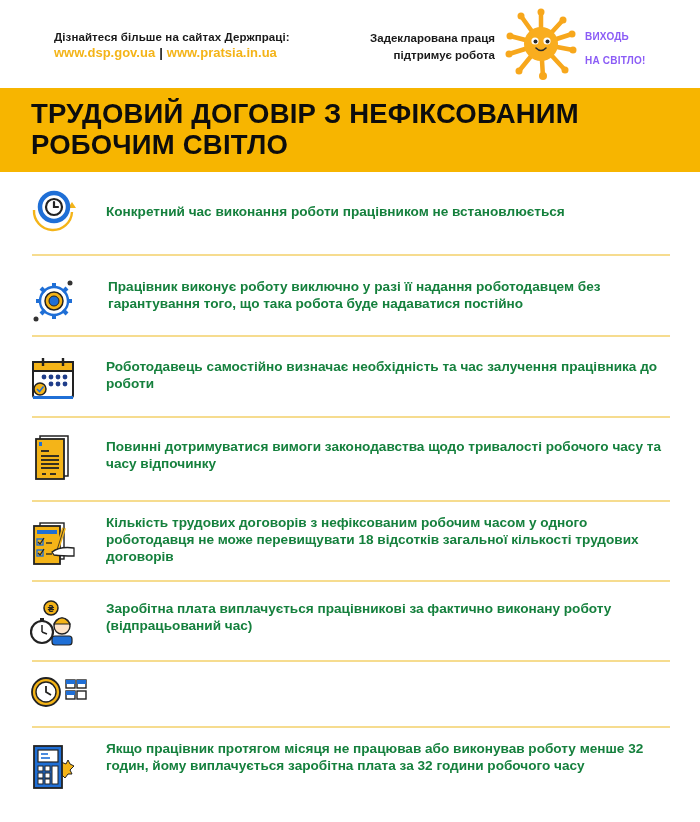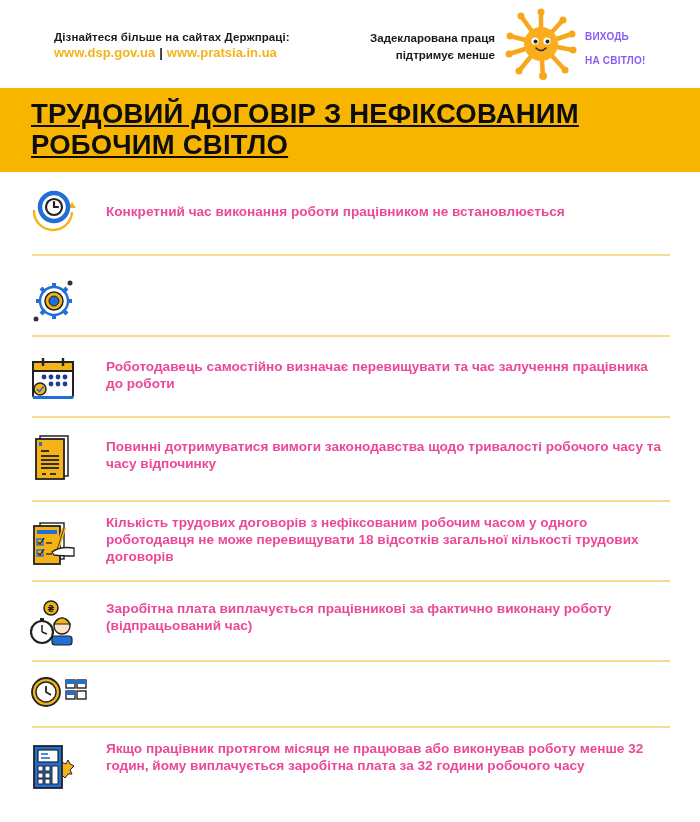--- a/index.html
+++ b/index.html
@@ -9,41 +9,41 @@
   .header { position: absolute; left: 0; top: 0; width: 700px; height: 88px; }
   .info { position: absolute; left: 38px; top: 30px; margin-left: 16px; }
   .info-title { font-size: 11.5px; font-weight: bold; color: #1a1a1a; line-height: 15px; letter-spacing: 0.1px; }
   .info-links { font-size: 13px; font-weight: bold; line-height: 16px; color: #f4b418; }
   .info-links .sep { color: #1a1a1a; margin: 0 4px; }
   .tagline { position: absolute; right: 205px; top: 30px; text-align: right; font-size: 11.5px; font-weight: bold; line-height: 17px; color: #1a1a1a; }
   .sun { position: absolute; left: 505px; top: 8px; width: 72px; height: 72px; }
   .brand { position: absolute; left: 585px; top: 25px; font-size: 10px; font-weight: 900; line-height: 24px; color: #8b5cf6; letter-spacing: 0.2px; }
 
   .banner { position: absolute; left: 0; top: 88px; width: 700px; height: 84px; background: #f7b500; }
-  .banner-title { position: absolute; left: 31px; top: 10px; width: 640px; font-size: 27.5px; font-weight: 900; line-height: 31px; color: #0d0d0d; letter-spacing: 0.2px; text-decoration: underline; }
+  .banner-title { position: absolute; left: 31px; top: 10px; width: 640px; font-size: 27.5px; font-weight: 900; line-height: 31px; color: #0d0d0d; letter-spacing: 0.2px; }
 
   .list { position: absolute; left: 0; top: 172px; width: 700px; }
   .row { position: absolute; left: 0; width: 700px; display: flex; align-items: center; }
   .row .icon { position: absolute; left: 30px; width: 46px; height: 46px; }
-  .row .text { position: absolute; left: 106px; width: 560px; font-size: 13.6px; font-weight: bold; line-height: 17px; color: #ec4899; }
+  .row .text { position: absolute; left: 106px; width: 560px; font-size: 13.6px; font-weight: bold; line-height: 17px; color: #15803d; }
   .divider { position: absolute; left: 32px; width: 638px; height: 2px; background: #f6dc8f; }
 </style>
 </head>
 <body>
 
 <div class="header">
   <div class="info">
     <div class="info-title">Дізнайтеся більше на сайтах Держпраці:</div>
     <div class="info-links">
       <span>www.dsp.gov.ua</span><span class="sep">|</span><span>www.pratsia.in.ua</span>
     </div>
   </div>
   <div class="tagline">
     <div>Задекларована праця</div>
-    <div>підтримує менше</div>
+    <div>підтримує робота</div>
   </div>
   <svg class="sun" viewBox="0 0 72 72">
     <g stroke="#f7a71c" stroke-width="4.5" stroke-linecap="round">
       <line x1="36" y1="36" x2="36" y2="4"></line>
       <line x1="36" y1="36" x2="58" y2="12"></line>
       <line x1="36" y1="36" x2="67" y2="26"></line>
       <line x1="36" y1="36" x2="68" y2="42"></line>
       <line x1="36" y1="36" x2="60" y2="62"></line>
       <line x1="36" y1="36" x2="38" y2="69"></line>
       <line x1="36" y1="36" x2="14" y2="63"></line>
@@ -110,20 +110,21 @@
         <line x1="11" y1="10" x2="15" y2="14"></line>
           <line x1="33" y1="32" x2="37" y2="36"></line>
         <line x1="37" y1="10" x2="33" y2="14"></line>
           <line x1="11" y1="36" x2="15" y2="32"></line>
       </g>
       <circle cx="24" cy="23" r="9" fill="#f4b418" stroke="#222" stroke-width="1.5"></circle>
       <circle cx="24" cy="23" r="5" fill="#1f6fd6" stroke="#222" stroke-width="1"></circle>
       <circle cx="40" cy="5" r="2.5" fill="#333"></circle>
       <circle cx="6" cy="41" r="2.5" fill="#333"></circle>
     </svg>
+    <div class="text" style="top:6px;left:108px;">Працівник виконує роботу виключно у разі її надання роботодавцем без гарантування того, що така робота буде надаватися постійно</div>
   </div>
   <div class="divider" style="top:163px;"></div>
 
   <div class="row" style="top:180px;height:48px;">
     <svg class="icon" style="top:4px;" viewBox="0 0 46 46">
       <rect x="3" y="6" width="40" height="36" rx="3" fill="#fff" stroke="#222" stroke-width="2"></rect>
       <rect x="3" y="6" width="40" height="9" fill="#f4b418" stroke="#222" stroke-width="2"></rect>
       <line x1="13" y1="2" x2="13" y2="10" stroke="#222" stroke-width="2.4"></line>
       <line x1="33" y1="2" x2="33" y2="10" stroke="#222" stroke-width="2.4"></line>
       <g fill="#1f3d8a">
@@ -132,21 +133,21 @@
           <circle cx="28" cy="21" r="2.4"></circle>
           <circle cx="35" cy="21" r="2.4"></circle>
         <circle cx="21" cy="28" r="2.4"></circle>
           <circle cx="28" cy="28" r="2.4"></circle>
           <circle cx="35" cy="28" r="2.4"></circle>
       </g>
       <circle cx="10" cy="33" r="6" fill="#f4b418" stroke="#222" stroke-width="1.5"></circle>
       <path d="M7 33 L9.5 35.5 L13.5 30.5" stroke="#1f6fd6" stroke-width="1.6" fill="none"></path>
       <rect x="3" y="40" width="40" height="3" fill="#1f6fd6"></rect>
     </svg>
-    <div class="text" style="top:6px;">Роботодавець самостійно визначає перевищувати та час залучення працівника до роботи</div>
+    <div class="text" style="top:6px;">Роботодавець самостійно визначає необхідність та час залучення працівника до роботи</div>
   </div>
   <div class="divider" style="top:244px;"></div>
 
   <div class="row" style="top:260px;height:48px;">
     <svg class="icon" style="top:2px;" viewBox="0 0 46 46">
       <rect x="10" y="2" width="28" height="40" fill="#fff" stroke="#222" stroke-width="1.5"></rect>
       <rect x="6" y="5" width="28" height="40" fill="#f4b418" stroke="#222" stroke-width="1.8"></rect>
       <rect x="9" y="8" width="3" height="4" fill="#1f6fd6"></rect>
       <g stroke="#222" stroke-width="1.8">
         <line x1="11" y1="17" x2="19" y2="17"></line>

